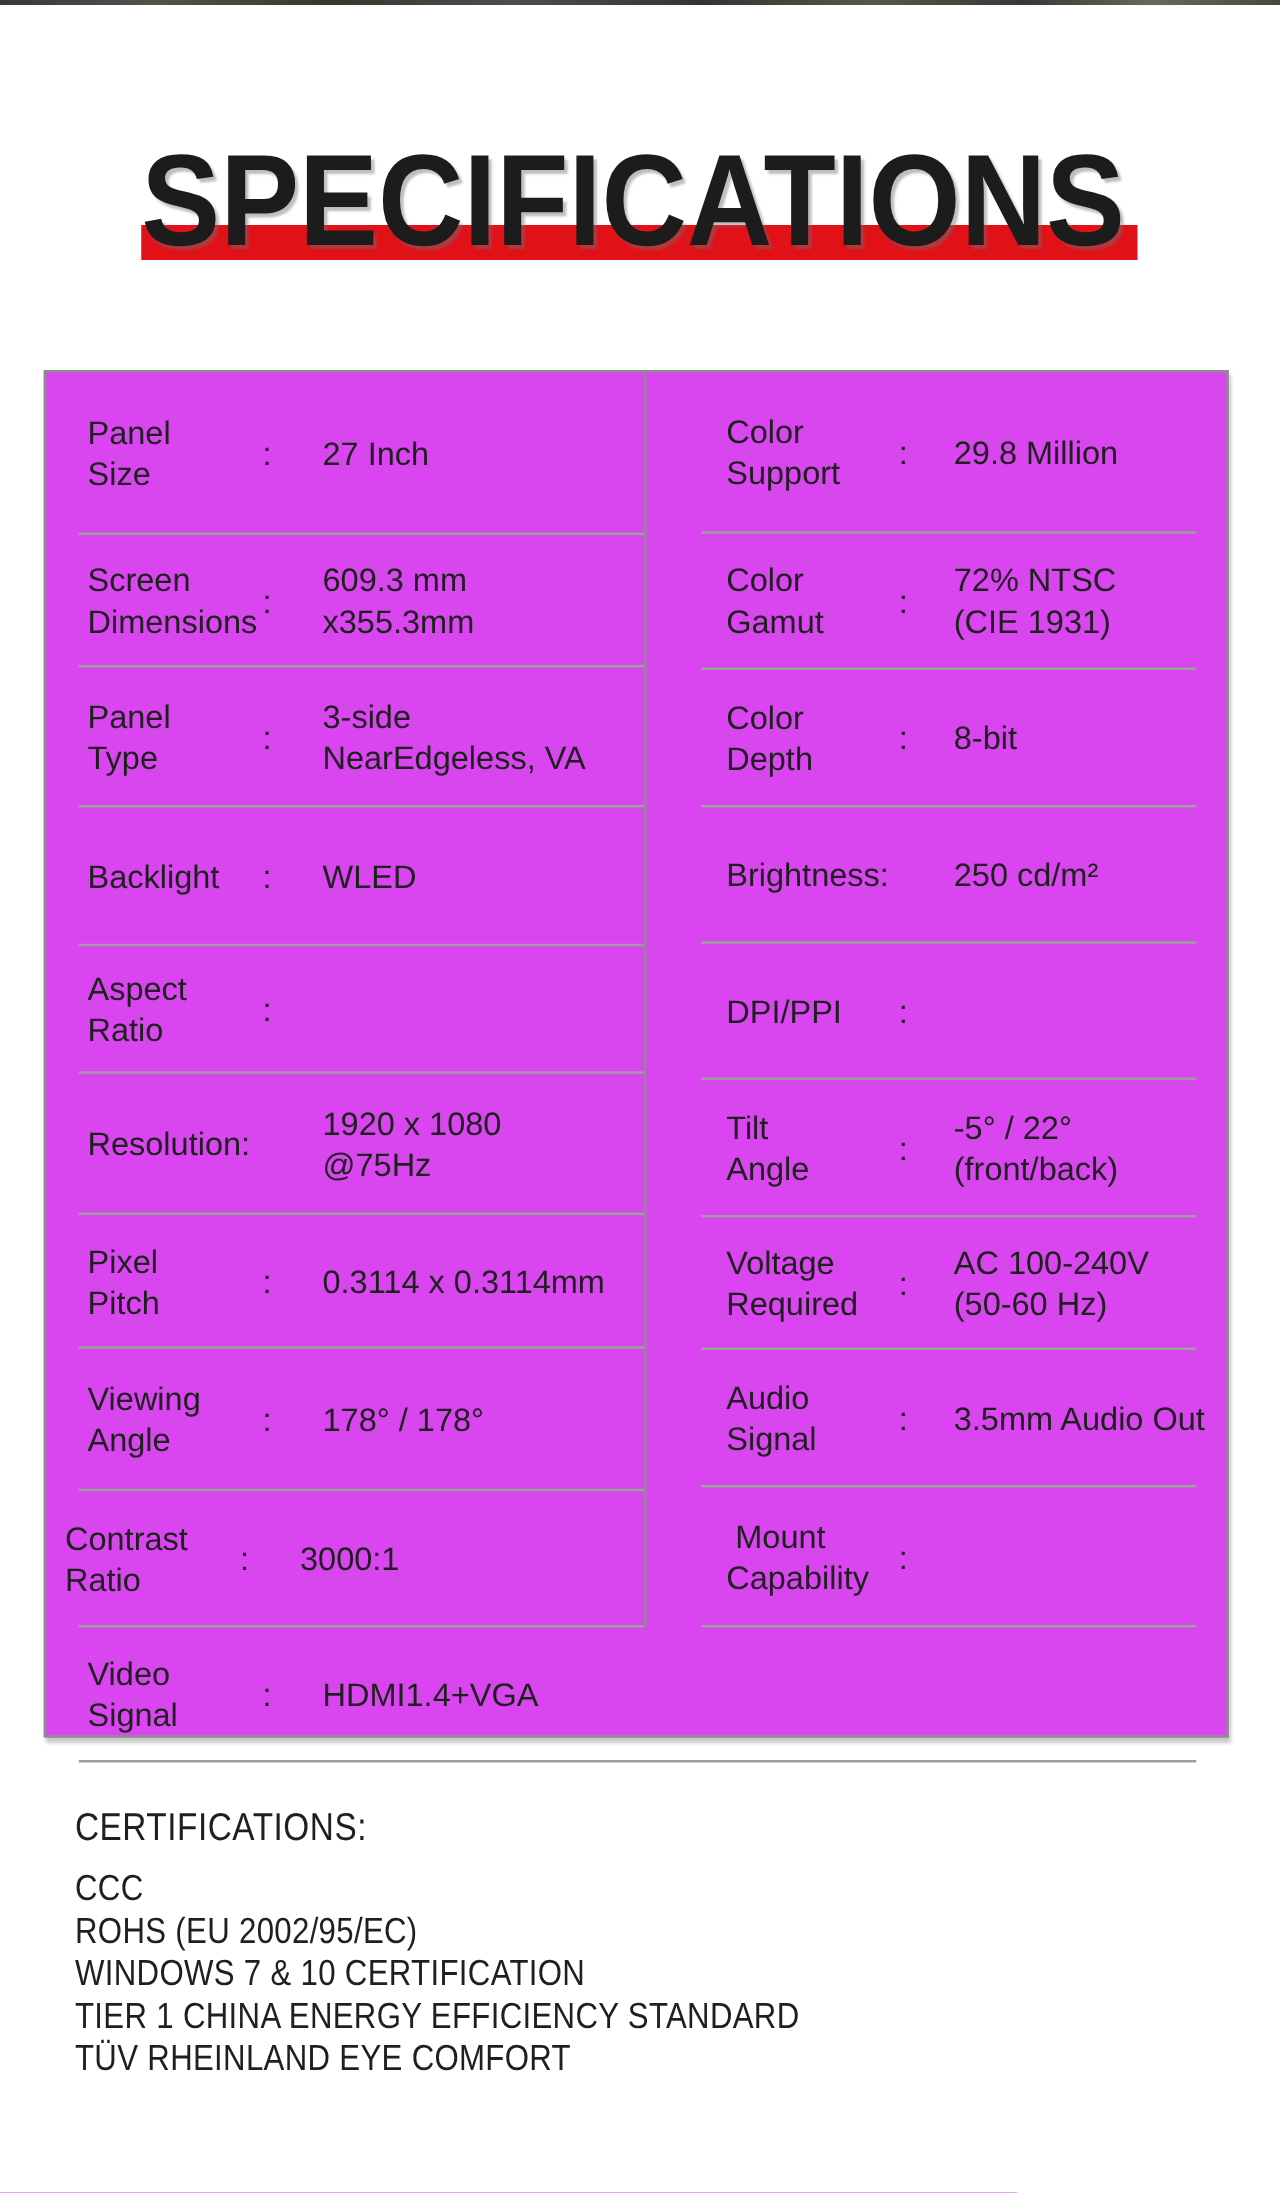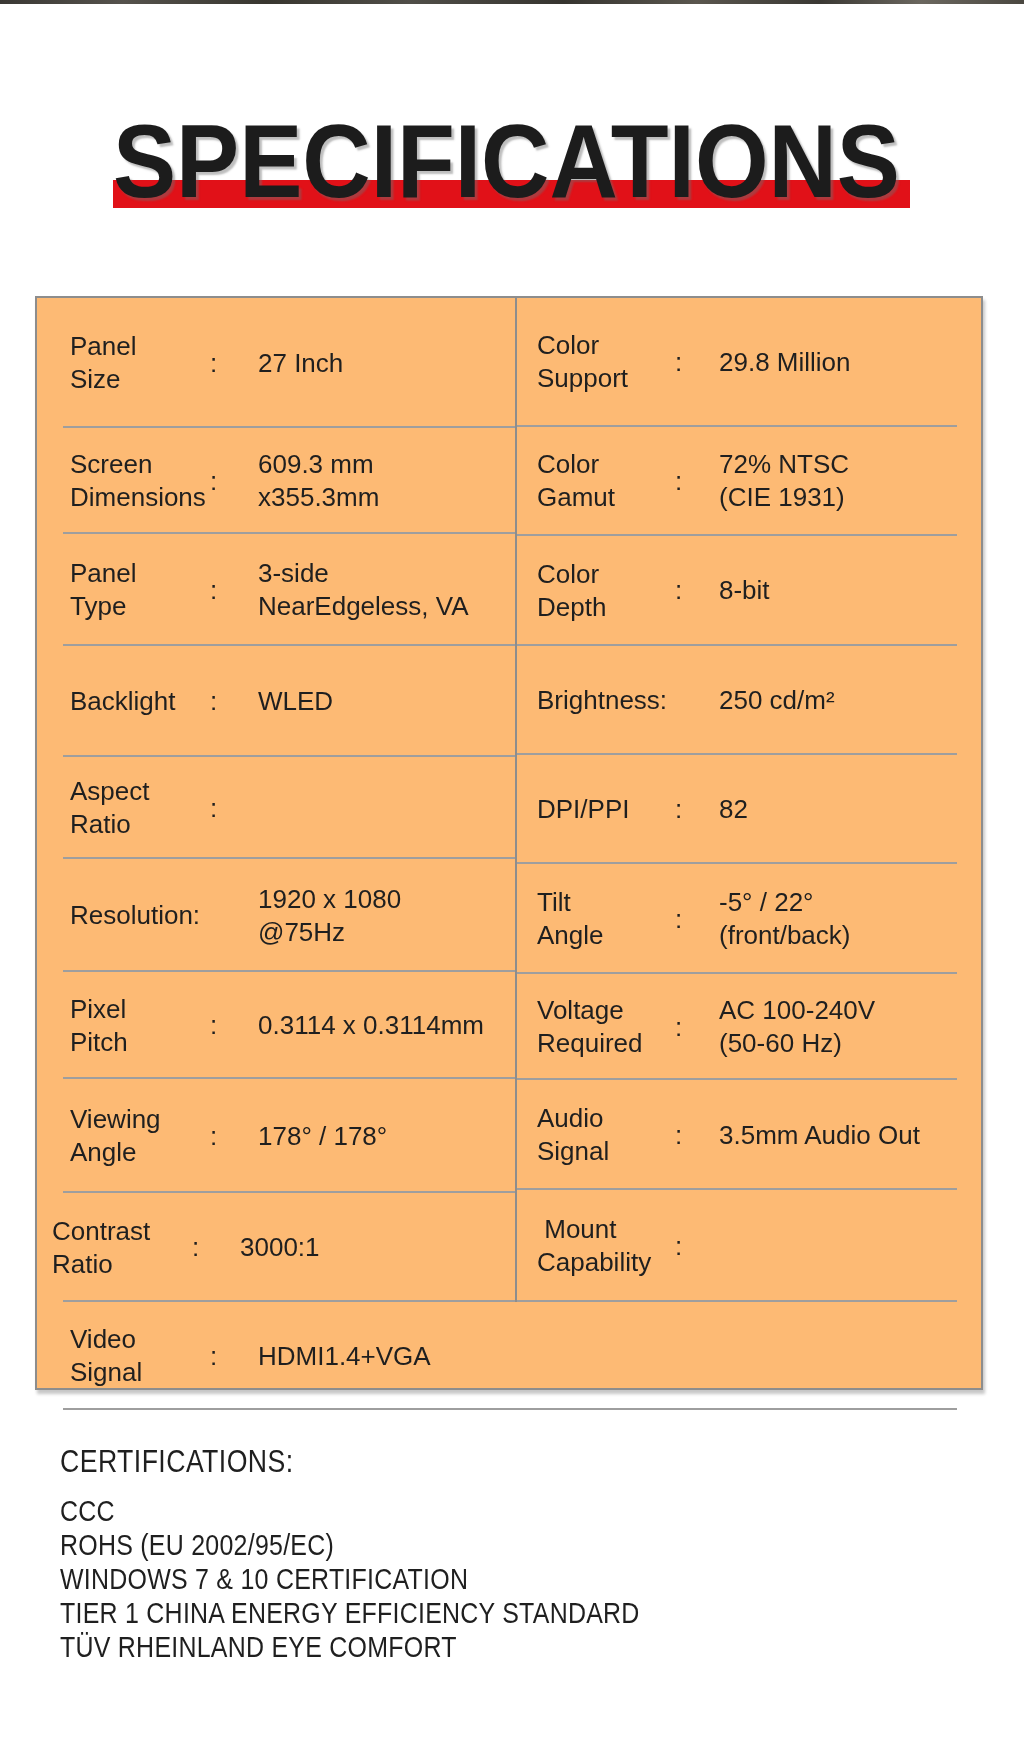--- a/index.html
+++ b/index.html
@@ -21,27 +21,27 @@
   }
   .page-title{
     position:absolute;left:113px;top:109px;margin:0;
     font-size:104px;line-height:104px;font-weight:700;letter-spacing:0px;
     color:#1c1c1c;white-space:nowrap;
     transform:scaleX(0.91);transform-origin:left top;
     text-shadow:3px 3px 2px rgba(110,110,110,0.45);
   }
   .spec-table{
     position:absolute;left:35px;top:296px;width:948px;height:1094px;
-    border:2px solid var(--border,#8d8d8d);box-sizing:border-box;background:#fdba74;
+    border:2px solid var(--border,#8d8d8d);box-sizing:border-box;background:#d946ef;
     box-shadow:2px 4px 3px rgba(0,0,0,0.22);
     display:flex;flex-direction:column;
   }
   .columns{display:flex;flex-direction:row;height:1004px;flex:0 0 auto;}
   .col-left{width:480px;flex:0 0 auto;border-right:2px solid var(--border,#8d8d8d);box-sizing:border-box;display:flex;flex-direction:column;}
-  .col-right{flex:1 1 auto;display:flex;flex-direction:column;}
+  .col-right{flex:1 1 auto;display:flex;flex-direction:column;margin-left:44px;}
   .row{
     position:relative;display:grid;align-items:center;box-sizing:border-box;
     font-size:26px;line-height:33px;
   }
   .lrow{padding-left:33px;grid-template-columns:140px 48px 1fr;}
   .rrow{padding-left:20px;grid-template-columns:138px 44px 1fr;}
   .row .cell{white-space:pre-line;}
   .row::after{
     content:"";position:absolute;bottom:0;height:2px;background:var(--line,#9e9e9e);
   }
@@ -147,21 +147,20 @@
         <div class="cell">8-bit</div>
       </div>
       <div class="row rrow" style="height:109px">
         <div class="cell">Brightness:</div>
         <div class="cell"></div>
         <div class="cell">250 cd/m²</div>
       </div>
       <div class="row rrow" style="height:110px">
         <div class="cell">DPI/PPI</div>
         <div class="cell">:</div>
-        <div class="cell">82</div>
       </div>
       <div class="row rrow" style="height:110px">
         <div class="cell">Tilt
 Angle</div>
         <div class="cell">:</div>
         <div class="cell">-5° / 22°
 (front/back)</div>
       </div>
       <div class="row rrow" style="height:106px">
         <div class="cell">Voltage

